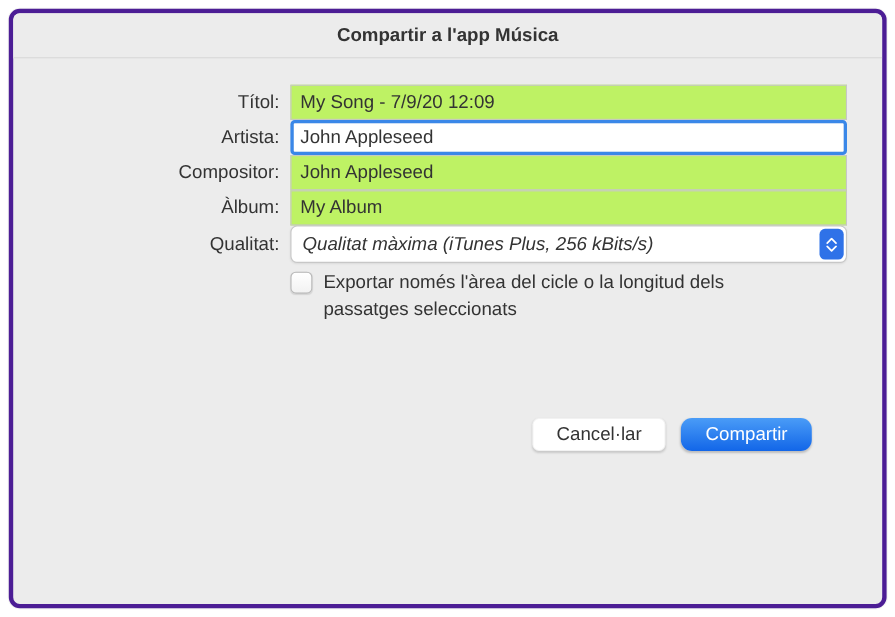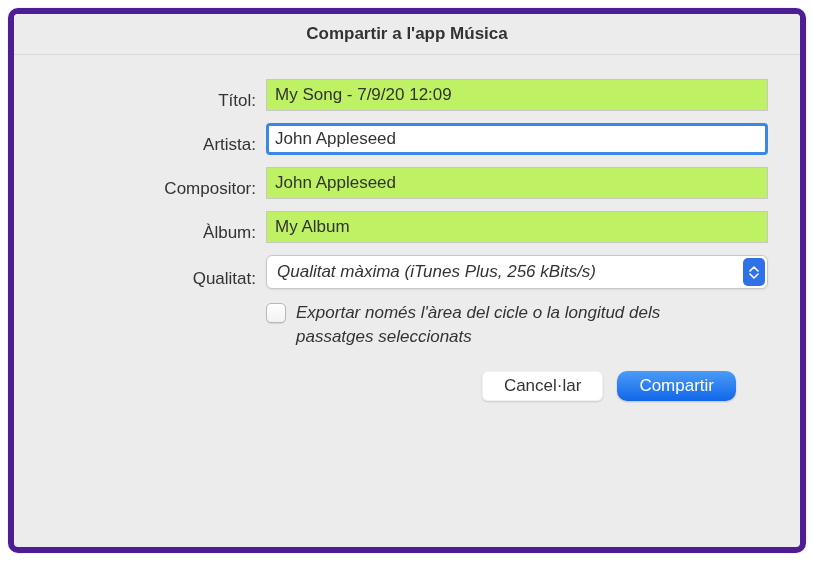--- a/index.html
+++ b/index.html
@@ -9,41 +9,40 @@
     }
     body {
       font-family: -apple-system, BlinkMacSystemFont, "Helvetica Neue", Arial, sans-serif;
       background: #fff;
       padding: 8px;
     }
     .dialog {
       width: 798px;
       height: 545px;
       background: #ececec;
-      border: 6px solid #4c1d95;
+      border: 4px solid #4c1d95;
       border-radius: 10px;
       overflow: hidden;
       box-shadow: 0 0 0 1px rgba(0,0,0,0.05);
     }
     .titlebar {
       text-align: center;
       padding: 10px 0;
       font-size: 17px;
       font-weight: 600;
       color: #333;
       border-bottom: 1px solid #d8d8d8;
       background: #ececec;
     }
     .form {
       padding: 24px 32px 0 0;
     }
     .row {
       display: flex;
-      align-items: flex-end;
-      margin-bottom: 12px;
+      align-items: center;
     }
     .label {
       width: 252px;
       text-align: right;
       padding-right: 10px;
       font-size: 17px;
       color: #333;
     }
     .field {
       flex: 1;
@@ -102,23 +101,22 @@
       gap: 1px;
     }
     .select-arrows svg {
       display: block;
     }
     .checkbox-row {
       display: flex;
       align-items: flex-start;
       margin-left: 252px;
       margin-top: 6px;
-      margin-bottom: 4px;
+      margin-bottom: 25px;
       padding-right: 32px;
-      font-style: italic;
     }
     .checkbox {
       width: 20px;
       height: 20px;
       border: 1px solid #b8b8b8;
       border-radius: 5px;
       background: linear-gradient(#fff, #f2f2f2);
       margin-right: 10px;
       margin-top: 2px;
       flex-shrink: 0;
@@ -136,20 +134,21 @@
       padding: 18px 32px 0 0;
     }
     .btn {
       height: 30px;
       padding: 0 22px;
       font-size: 17px;
       border-radius: 6px;
       border: none;
       cursor: default;
       font-family: inherit;
+      margin-top: 44px;
     }
     .btn-default {
       background: #fff;
       color: #333;
       box-shadow: 0 1px 2px rgba(0,0,0,0.15), inset 0 0 0 1px rgba(0,0,0,0.05);
     }
     .btn-primary {
       background: linear-gradient(#4a9cf7, #1266e8);
       color: #fff;
       box-shadow: 0 1px 2px rgba(0,0,0,0.2);

